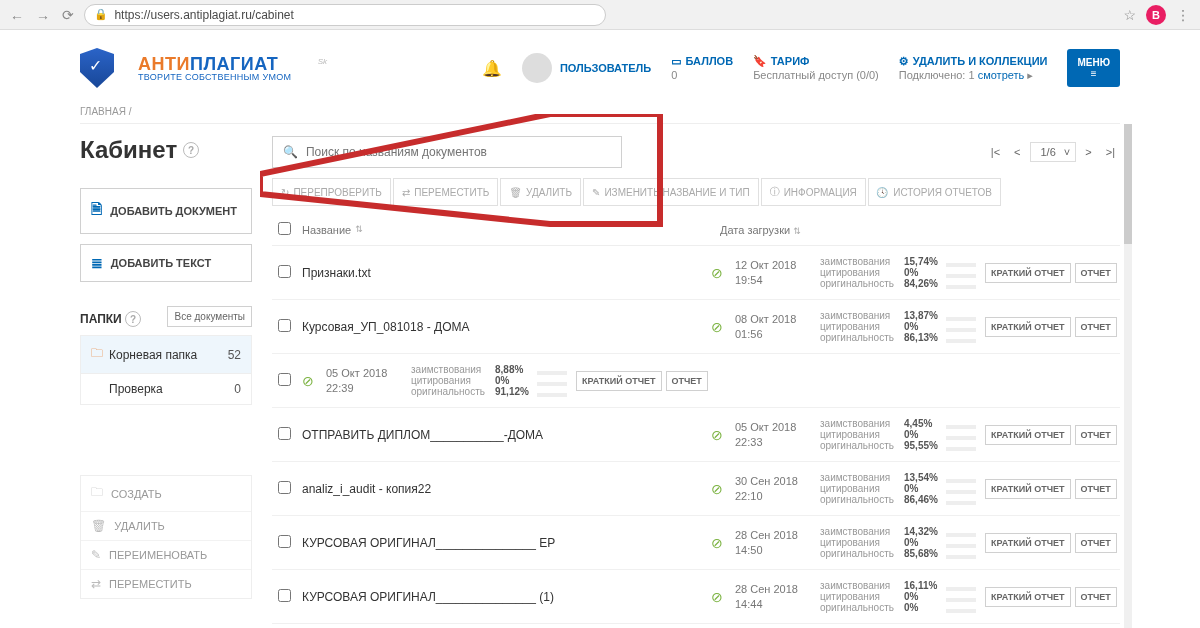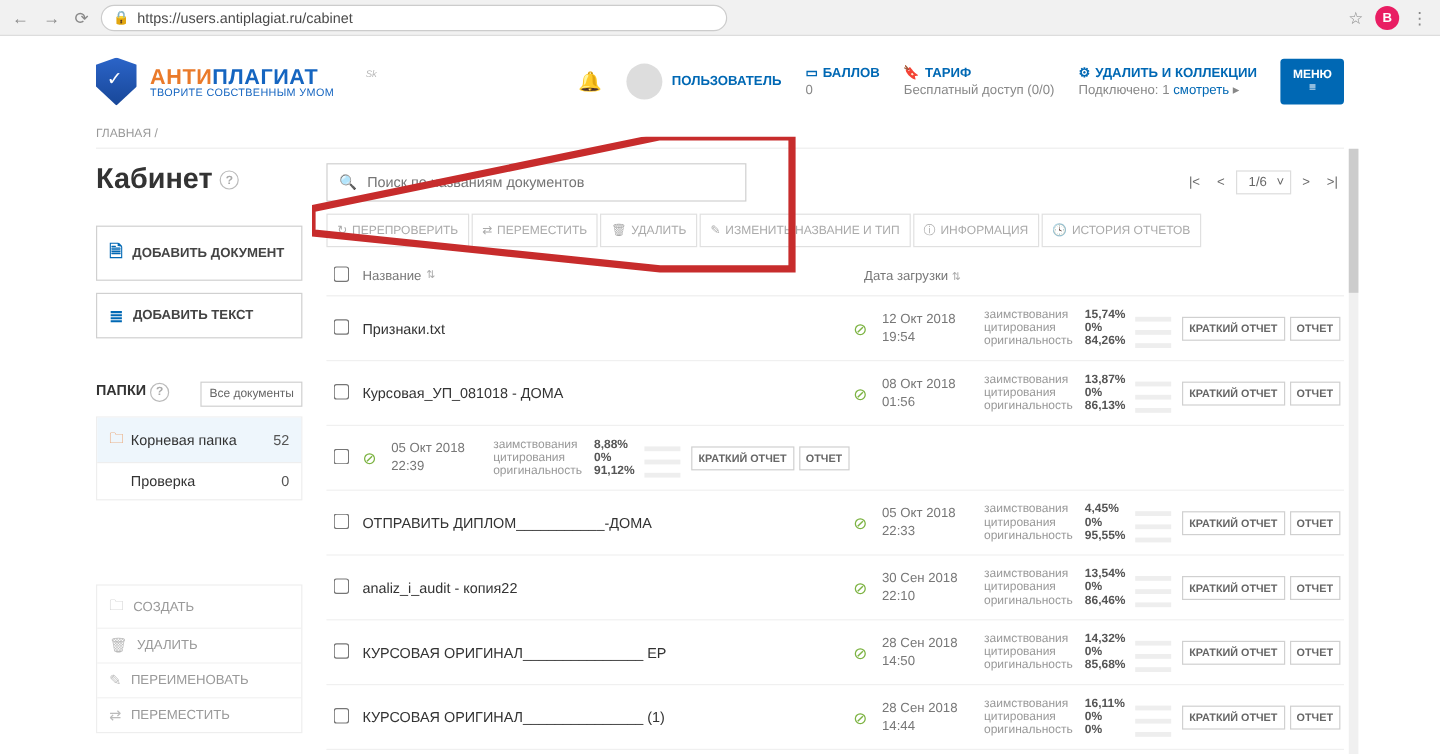--- a/index.html
+++ b/index.html
@@ -9,21 +9,21 @@
 .nav-icon { color: #888; font-size: 14px; cursor: pointer; padding: 2px; }
 .url-bar { flex: 1; height: 22px; background: #fff; border: 1px solid #ccc; border-radius: 11px; display: flex; align-items: center; padding: 0 10px; font-size: 12px; color: #4a4a4a; max-width: 800px; }
 .url-bar .lock { color: #5a5; margin-right: 6px; font-size: 11px; }
 .spacer { flex: 1; }
 .avatar-circle { width: 20px; height: 20px; border-radius: 50%; background: #e91e63; color: #fff; display: flex; align-items: center; justify-content: center; font-size: 11px; font-weight: bold; }
 
 .page { width: 1200px; margin: 0 auto; background: #fff; }
 .content-wrap { width: 1040px; margin: 0 auto; }
 
 .header { display: flex; align-items: center; padding: 18px 0 12px; gap: 14px; }
-.logo-area { display: flex; align-items: center; gap: 11px; }
+.logo-area { display: flex; align-items: center; gap: 24px; }
 .shield { width: 34px; height: 40px; background: linear-gradient(#2b64c8, #184798); clip-path: polygon(50% 0, 100% 15%, 100% 60%, 50% 100%, 0 60%, 0 15%); position: relative; }
 .shield::after { content: "✓"; color: #fff; position: absolute; top: 8px; left: 9px; font-size: 16px; }
 .brand-text { line-height: 1; }
 .brand1 { font-size: 18px; font-weight: bold; color: #1565C0; letter-spacing: 0.5px; }
 .brand1 .anti { color: #ea7a2a; }
 .brand2 { font-size: 9px; color: #1565C0; letter-spacing: 0.3px; }
 .sk { width: 22px; height: 22px; color: #bbb; font-size: 8px; margin-left: 6px; display: flex; flex-direction: column; align-items: center; font-style: italic; }
 
 .top-right { display: flex; align-items: center; gap: 20px; flex: 1; justify-content: flex-end; }
 .bell { color: #f5a623; font-size: 16px; }
@@ -37,21 +37,21 @@
 
 .breadcrumb { padding: 6px 0; border-bottom: 1px solid #eee; font-size: 10px; color: #999; }
 
 .main-area { display: flex; gap: 20px; padding-top: 12px; position: relative; }
 
 .sidebar { width: 172px; flex-shrink: 0; }
 .cabinet-title { font-size: 24px; font-weight: bold; margin-bottom: 24px; display: flex; align-items: center; gap: 6px; }
 .q-icon { width: 16px; height: 16px; border: 1px solid #bbb; border-radius: 50%; display: inline-flex; align-items: center; justify-content: center; font-size: 10px; color: #aaa; }
 .side-btn { border: 1px solid #d0d0d0; padding: 10px 10px; display: flex; align-items: center; gap: 8px; font-size: 11px; font-weight: bold; color: #444; margin-bottom: 10px; cursor: pointer; }
 .icon-sm { color: #0068b4; font-size: 14px; }
-.folders-head { display: flex; align-items: flex-start; justify-content: space-between; font-size: 12px; font-weight: bold; margin: 36px 0 8px; }
+.folders-head { display: flex; align-items: flex-end; justify-content: space-between; font-size: 12px; font-weight: bold; margin: 24px 0 8px; }
 .all-docs-btn { border: 1px solid #d0d0d0; padding: 4px 6px; font-size: 10px; color: #666; font-weight: normal; }
 .folder-tree { border: 1px solid #eee; }
 .folder-row { display: flex; align-items: center; justify-content: space-between; padding: 8px 10px; font-size: 12px; cursor: pointer; }
 .folder-row.active { background: #eef6fc; }
 .folder-row.sub { padding-left: 28px; border-top: 1px solid #eee; }
 .folder-name { display: flex; align-items: center; gap: 6px; }
 .folder-ico { color: #ea7a2a; }
 .count { color: #555; }
 .folder-actions { margin-top: 70px; border: 1px solid #eee; }
 .fa-row { padding: 7px 10px; font-size: 11px; color: #999; display: flex; align-items: center; gap: 8px; border-bottom: 1px solid #f2f2f2; cursor: pointer; }

